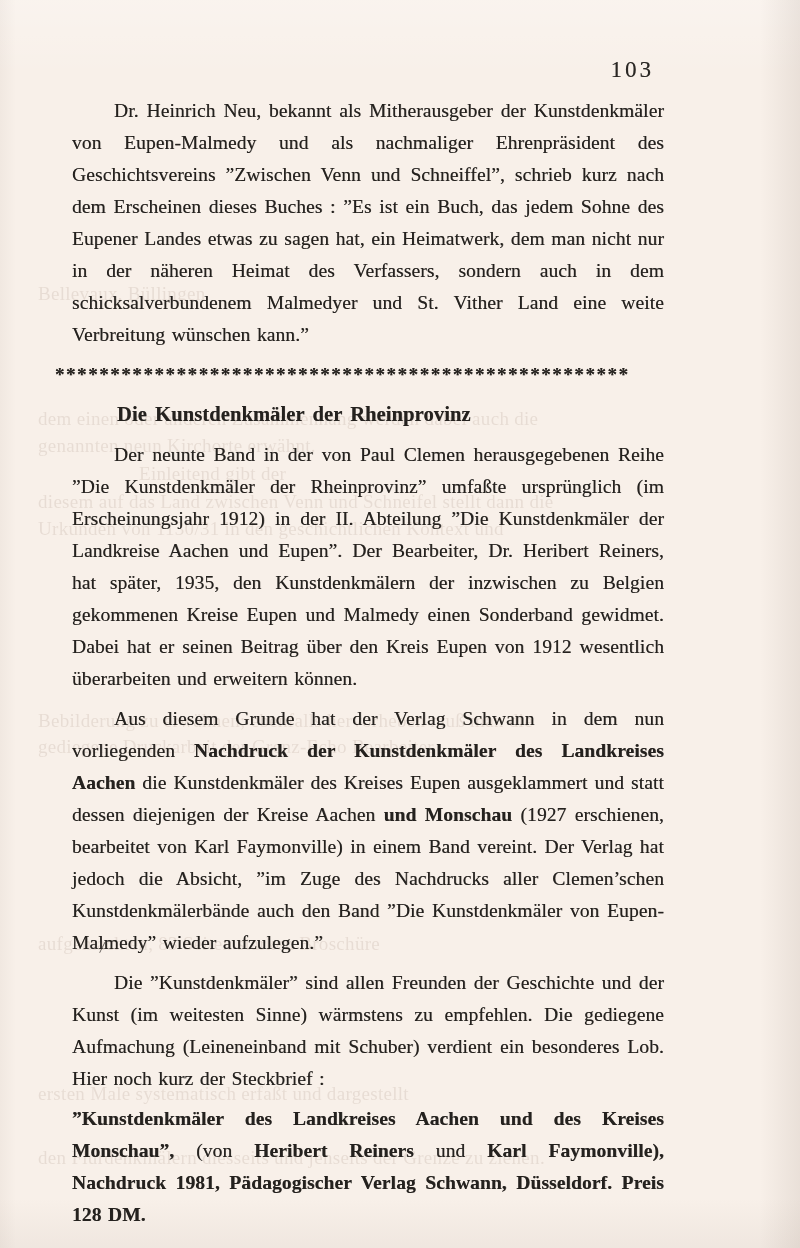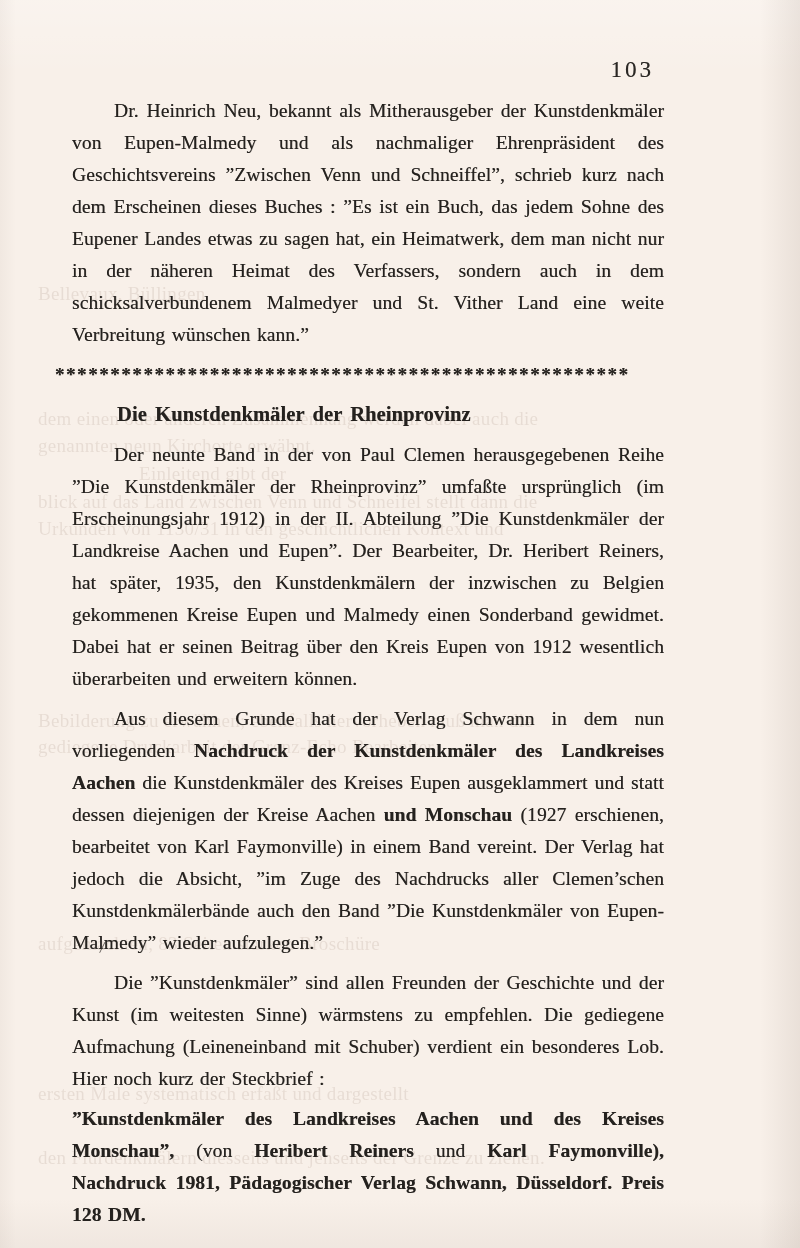--- a/index.html
+++ b/index.html
@@ -89,21 +89,21 @@
 </style>
 </head>
 <body>
 
 <div class="page">
   <div class="bleed-layer">
       <div class="bleed" style="left: 38px; top: 283px;">Bellevaux, Büllingen</div>
       <div class="bleed" style="left: 38px; top: 435px;">genannten neun Kirchorte erwähnt.</div>
       <div class="bleed" style="left: 38px; top: 408px;">dem einen oder anderen Zusammenhang werden dabei auch die</div>
       <div class="bleed" style="left: 95px; top: 463px; margin-left: 44px;">Einleitend gibt der</div>
-      <div class="bleed" style="left: 38px; top: 491px;">blick auf das Land zwischen Venn und Schneifel stellt dann die</div>
+      <div class="bleed" style="left: 38px; top: 491px;">diesem auf das Land zwischen Venn und Schneifel stellt dann die</div>
       <div class="bleed" style="left: 38px; top: 518px;">Urkunden von 1130/31 in den geschichtlichen Kontext und</div>
       <div class="bleed" style="left: 38px; top: 710px;">Bebilderung zu erwähnen; ebenfalls hervorheben muß man die</div>
       <div class="bleed" style="left: 38px; top: 736px;">gediegene Druckarbeit der Grenz-Echo Bearbeiter</div>
       <div class="bleed" style="left: 38px; top: 933px;">aufgemachten, 83 Seiten starken Broschüre</div>
       <div class="bleed" style="left: 38px; top: 1046px; margin-top: 37px;">ersten Male systematisch erfaßt und dargestellt</div>
       <div class="bleed" style="left: 38px; top: 1147px;">den Flurdenkmälern diesseits und jenseits der Grenze zu ziehen.</div>
     </div>
   <div class="page-number">103</div>
   <article class="article">
       <p><span>Dr. Heinrich Neu, bekannt als Mitherausgeber der Kunstdenkmäler von Eupen-Malmedy und als nachmaliger Ehrenpräsident des Geschichtsvereins ”Zwischen Venn und Schneiffel”, schrieb kurz nach dem Erscheinen dieses Buches : ”Es ist ein Buch, das jedem Sohne des Eupener Landes etwas zu sagen hat, ein Heimatwerk, dem man nicht nur in der näheren Heimat des Verfassers, sondern auch in dem schicksalverbundenem Malmedyer und St. Vither Land eine weite Verbreitung wünschen kann.”</span></p>

